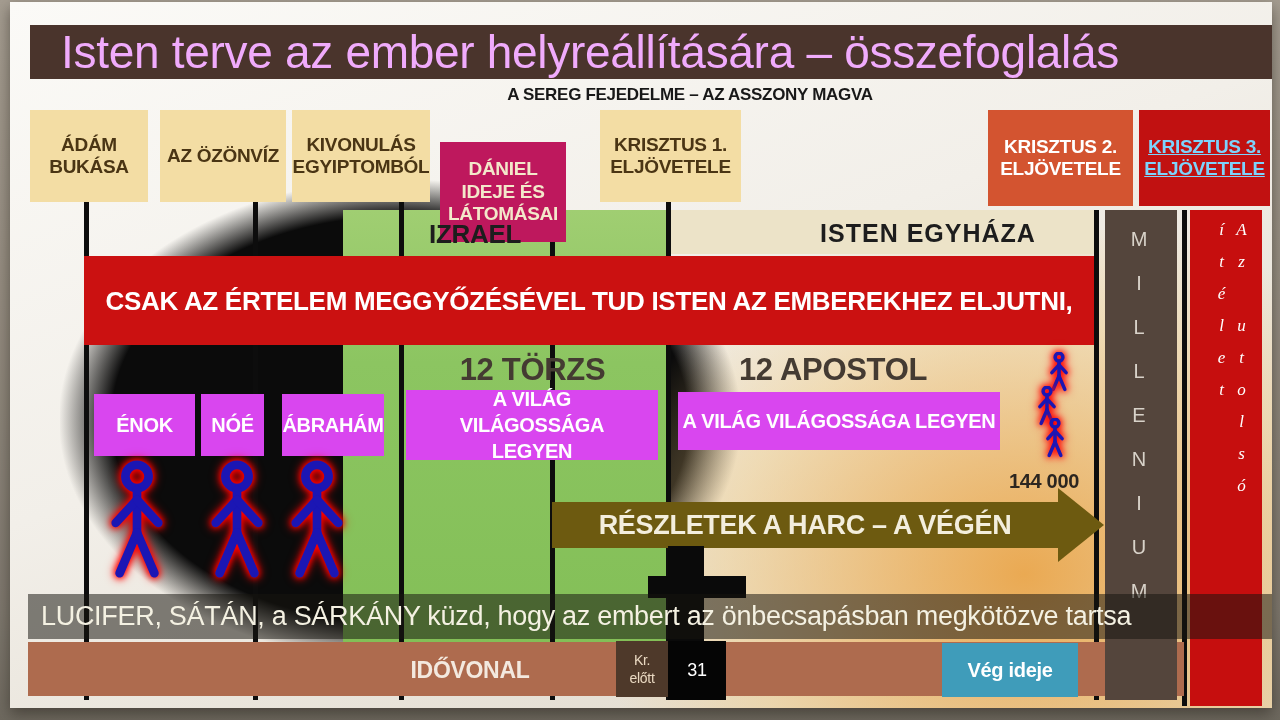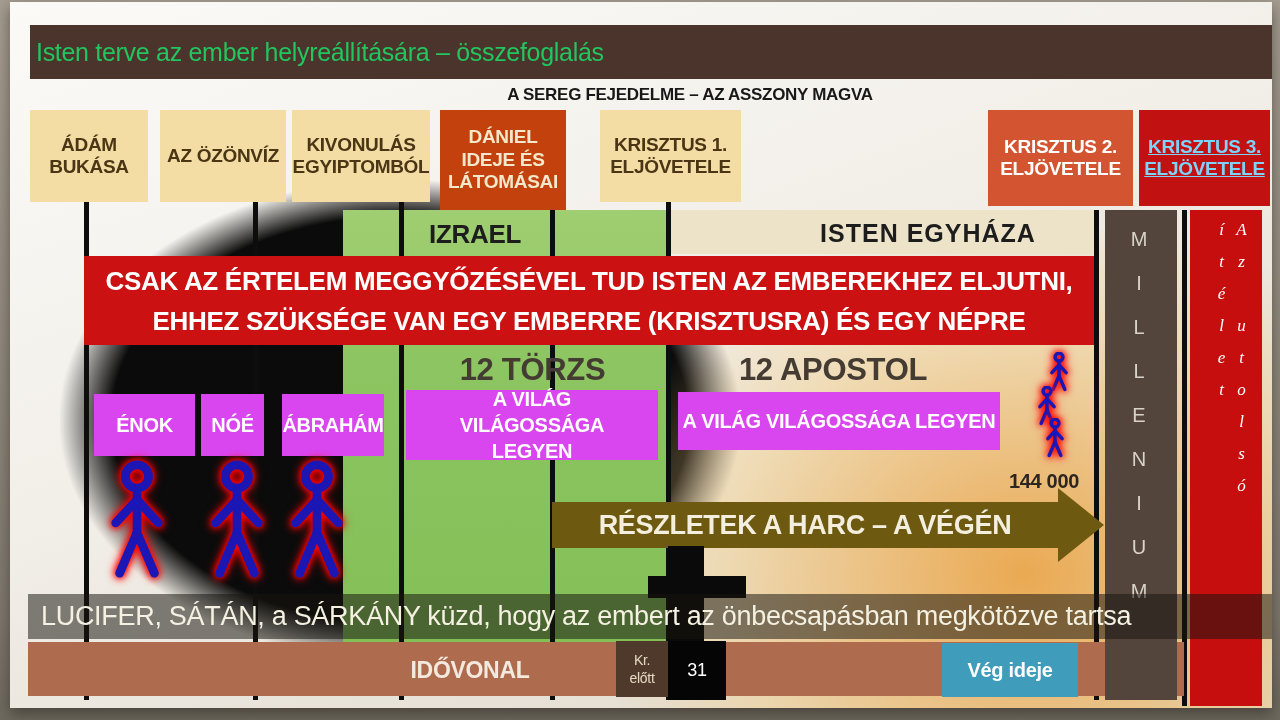--- a/index.html
+++ b/index.html
@@ -19,25 +19,25 @@
     left:60px;top:180px;width:680px;height:480px;
     background:radial-gradient(ellipse at 50% 50%,#0b0b0b 0%,#0b0b0b 60%,rgba(11,11,11,0) 71%);
   }
   .photo-warm{
     left:620px;top:230px;width:652px;height:478px;
     background:radial-gradient(ellipse at 62% 72%,rgba(235,160,60,.85) 0%,rgba(243,204,130,.45) 52%,rgba(246,226,180,0) 76%);
   }
   .cond{font-stretch:condensed;letter-spacing:-.3px;}
   .ctr{display:flex;align-items:center;justify-content:center;text-align:center;}
   .title-bar{left:30px;top:25px;width:1242px;height:54px;background:#4a342c;display:flex;align-items:center;}
-  .title-bar span{color:#22c55e;font-size:25px;font-weight:400;padding-left:6px;}
+  .title-bar span{color:#f0abfc;font-size:46px;font-weight:400;padding-left:31px;}
   .subtitle{left:440px;top:84px;width:500px;height:22px;color:#181818;font-size:17px;font-weight:700;}
   .era{font-weight:700;font-size:19px;line-height:1.18;}
   .era.cream{background:#f3dda4;color:#4a3514;}
-  .era.brown{background:#c2410c;color:#f3e8ca;}
+  .era.brown{background:#be185d;color:#f3e8ca;margin-top:32px;}
   .era.ored{background:#d35430;color:#fff;}
   .era.red{background:#c11111;color:#7dd3fc;text-decoration:underline;}
   .vline{background:#0d0d0d;width:5px;}
   .green-region{left:343px;top:210px;width:323px;height:436px;
     background:linear-gradient(180deg,#a0ce72 0%,#8cc561 35%,#83bf57 100%);}
   .cream-band{left:666px;top:210px;width:428px;height:44px;background:#ece3c8;}
   .band-label{font-weight:700;color:#1d1d1d;font-size:25px;}
   .red-banner{left:84px;top:256px;width:1010px;height:89px;background:#cb1111;flex-direction:column;line-height:40px;}
   .red-banner div{color:#fff;font-size:26px;font-weight:700;}
   .group-label{font-weight:800;color:#443b32;font-size:31px;}
@@ -113,21 +113,20 @@
   </div>
 <div class="abs era red ctr cond" style="left:1139px;top:110px;width:131px;height:96px;">
     <span>KRISZTUS 3. ELJÖVETELE</span>
   </div>
 
 <div class="abs ctr band-label cond" style="left:399px;top:216px;width:152px;height:36px;font-size:26px;">IZRAEL</div>
 <div class="abs ctr band-label cond" style="left:666px;top:214px;width:428px;height:38px;letter-spacing:1px;padding-left:48px;">ISTEN EGYHÁZA</div>
 
 <div class="abs red-banner ctr">
   <div class="cond">CSAK AZ ÉRTELEM MEGGYŐZÉSÉVEL TUD ISTEN AZ EMBEREKHEZ ELJUTNI,</div>
-  <div class="cond">EHHEZ SZÜKSÉGE VAN EGY EMBERRE (KRISZTUSRA) ÉS EGY NÉPRE</div>
 </div>
 
 <div class="abs ctr group-label cond" style="left:399px;top:348px;width:267px;height:44px;">12 TÖRZS</div>
 <div class="abs ctr group-label cond" style="left:666px;top:348px;width:334px;height:44px;">12 APOSTOL</div>
 
 <div class="abs obox ctr cond" style="left:94px;top:394px;width:101px;height:62px;">
     <span>ÉNOK</span>
   </div>
 <div class="abs obox ctr cond" style="left:201px;top:394px;width:63px;height:62px;">
     <span>NÓÉ</span>

